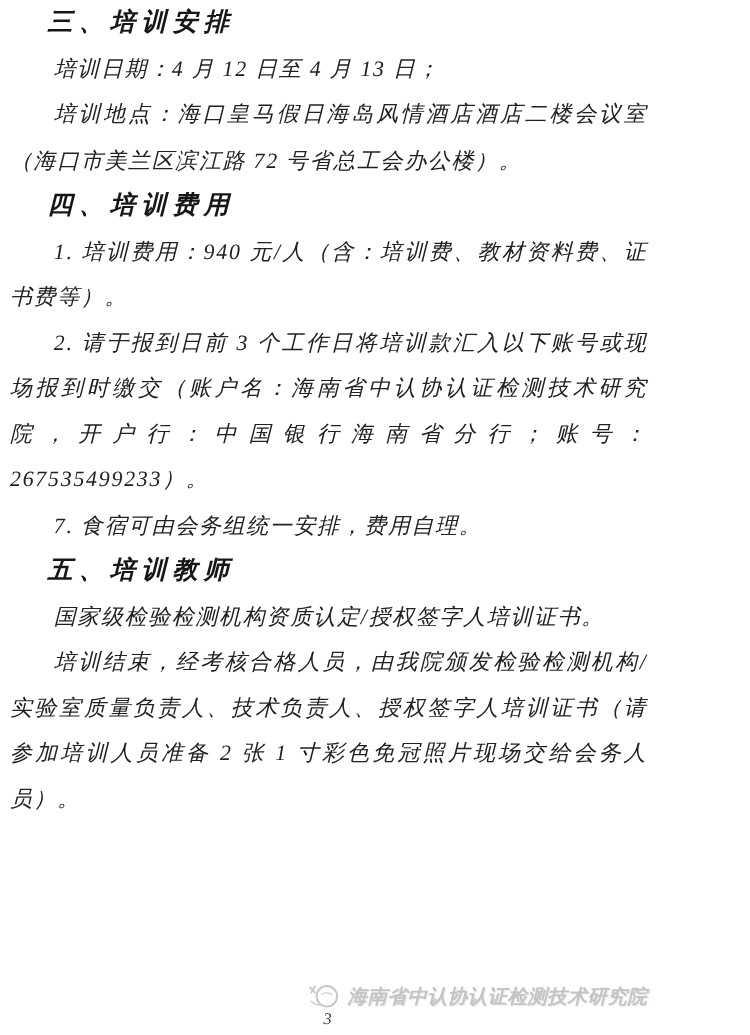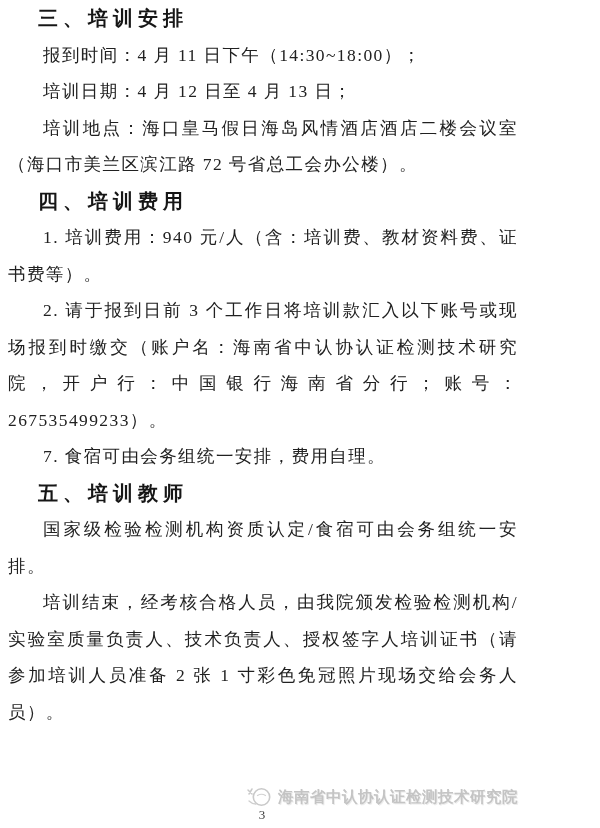--- a/index.html
+++ b/index.html
@@ -7,20 +7,21 @@
     padding: 0;
     background: #ffffff;
   }
   .page {
     position: relative;
     width: 524px;
     height: 828px;
     background: #ffffff;
     overflow: hidden;
     font-family: "Liberation Serif", serif;
+    font-style: italic;
   }
   .content {
     padding: 0 6px 0 8px;
   }
   .heading {
     margin: 0;
     font-family: "Liberation Sans", sans-serif;
     font-weight: bold;
     font-size: 20px;
     line-height: 36.5px;
@@ -69,31 +70,30 @@
     color: #3a3a3a;
   }
 </style>
 </head>
 <body>
 
 <div class="page">
   <div class="content">
 
     <h2 class="heading">三、培训安排</h2>
-    <p class="para">报到时间：4 月 11 日下午（14:30~18:00）；</p>
     <p class="para">培训日期：4 月 12 日至 4 月 13 日；</p>
     <p class="para">培训地点：海口皇马假日海岛风情酒店酒店二楼会议室（海口市美兰区滨江路 72 号省总工会办公楼）。</p>
 
     <h2 class="heading">四、培训费用</h2>
     <p class="para">1. 培训费用：940 元/人（含：培训费、教材资料费、证书费等）。</p>
     <p class="para">2. 请于报到日前 3 个工作日将培训款汇入以下账号或现场报到时缴交（账户名：海南省中认协认证检测技术研究院，开户行：中国银行海南省分行；账号：267535499233）。</p>
     <p class="para">7. 食宿可由会务组统一安排，费用自理。</p>
 
     <h2 class="heading">五、培训教师</h2>
-    <p class="para">国家级检验检测机构资质认定/食宿可由会务组统一安排。</p>
+    <p class="para">国家级检验检测机构资质认定/授权签字人培训证书。</p>
 
     <p class="para">培训结束，经考核合格人员，由我院颁发检验检测机构/实验室质量负责人、技术负责人、授权签字人培训证书（请参加培训人员准备 2 张 1 寸彩色免冠照片现场交给会务人员）。</p>
 
   </div>
 
   <div class="watermark">
     <svg width="28" height="24" viewBox="0 0 28 24" aria-hidden="true">
       <circle cx="16.5" cy="12" r="8.2" fill="none" stroke="#c9c9c9" stroke-width="1.6"></circle>
       <path d="M3 5 L7 9 M7 4 L4 9" fill="none" stroke="#c9c9c9" stroke-width="1.5" stroke-linecap="round"></path>
       <path d="M4 16 q3 3 7 3" fill="none" stroke="#cfcfcf" stroke-width="1.3" stroke-linecap="round"></path>

